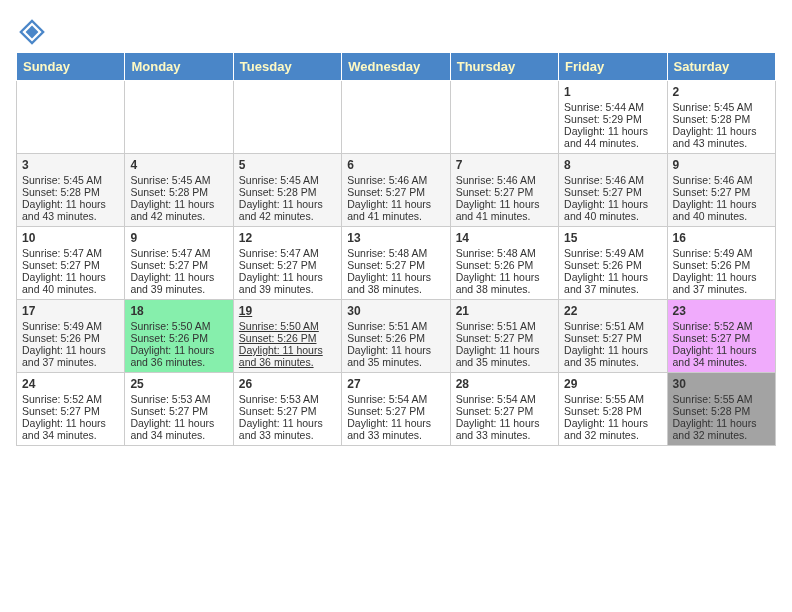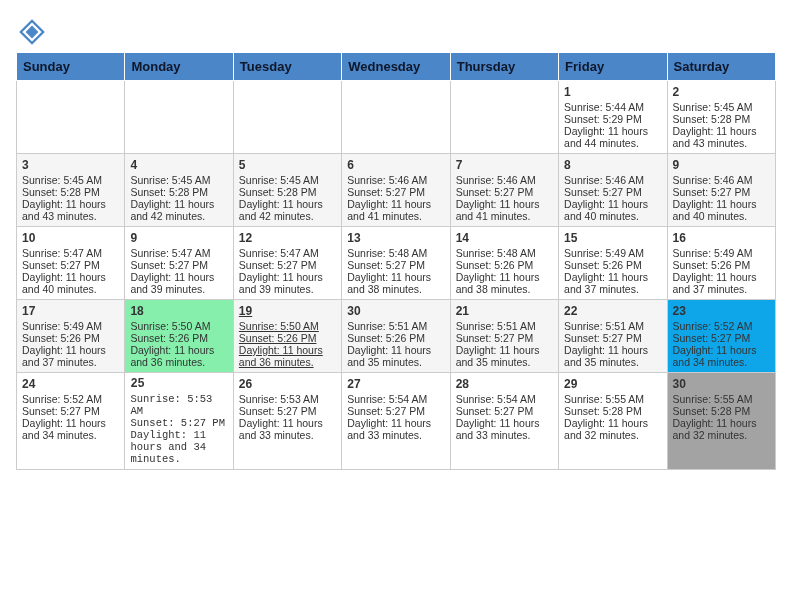--- a/index.html
+++ b/index.html
@@ -52,21 +52,21 @@
       font-size: 16px;
       color: #333;
     }
     .calendar {
       width: 100%;
       border-collapse: collapse;
       margin-top: 4px;
     }
     .calendar th {
       background-color: #4a86c8;
-      color: #0f172a;
+      color: #fef9c3;
       text-align: left;
       padding: 6px 6px;
       font-size: 13px;
       border: 1px solid #fff;
     }
     .calendar td {
       vertical-align: top;
       border: 1px solid #ccc;
       padding: 4px 5px;
       font-size: 10.5px;
@@ -261,35 +261,35 @@
           <div>Sunrise: 5:51 AM</div>
           <div>Sunset: 5:27 PM</div>
           <div>Daylight: 11 hours and 35 minutes.</div>
         </td>
         <td style="background: rgb(245, 245, 245);">
           <span class="day-num">22</span>
           <div>Sunrise: 5:51 AM</div>
           <div>Sunset: 5:27 PM</div>
           <div>Daylight: 11 hours and 35 minutes.</div>
         </td>
-        <td style="background: #0ea5e9;">
+        <td style="background: #f0abfc;">
           <span class="day-num">23</span>
           <div>Sunrise: 5:52 AM</div>
           <div>Sunset: 5:27 PM</div>
           <div>Daylight: 11 hours and 34 minutes.</div>
         </td>
       </tr>
       <tr>
         <td style="background: rgb(255, 255, 255);">
           <span class="day-num">24</span>
           <div>Sunrise: 5:52 AM</div>
           <div>Sunset: 5:27 PM</div>
           <div>Daylight: 11 hours and 34 minutes.</div>
         </td>
-        <td style="background: rgb(255, 255, 255); font-family: Liberation Mono, monospace;">
+        <td style="background: rgb(255, 255, 255);">
           <span class="day-num">25</span>
           <div>Sunrise: 5:53 AM</div>
           <div>Sunset: 5:27 PM</div>
           <div>Daylight: 11 hours and 34 minutes.</div>
         </td>
         <td style="background: rgb(255, 255, 255);">
           <span class="day-num">26</span>
           <div>Sunrise: 5:53 AM</div>
           <div>Sunset: 5:27 PM</div>
           <div>Daylight: 11 hours and 33 minutes.</div>

